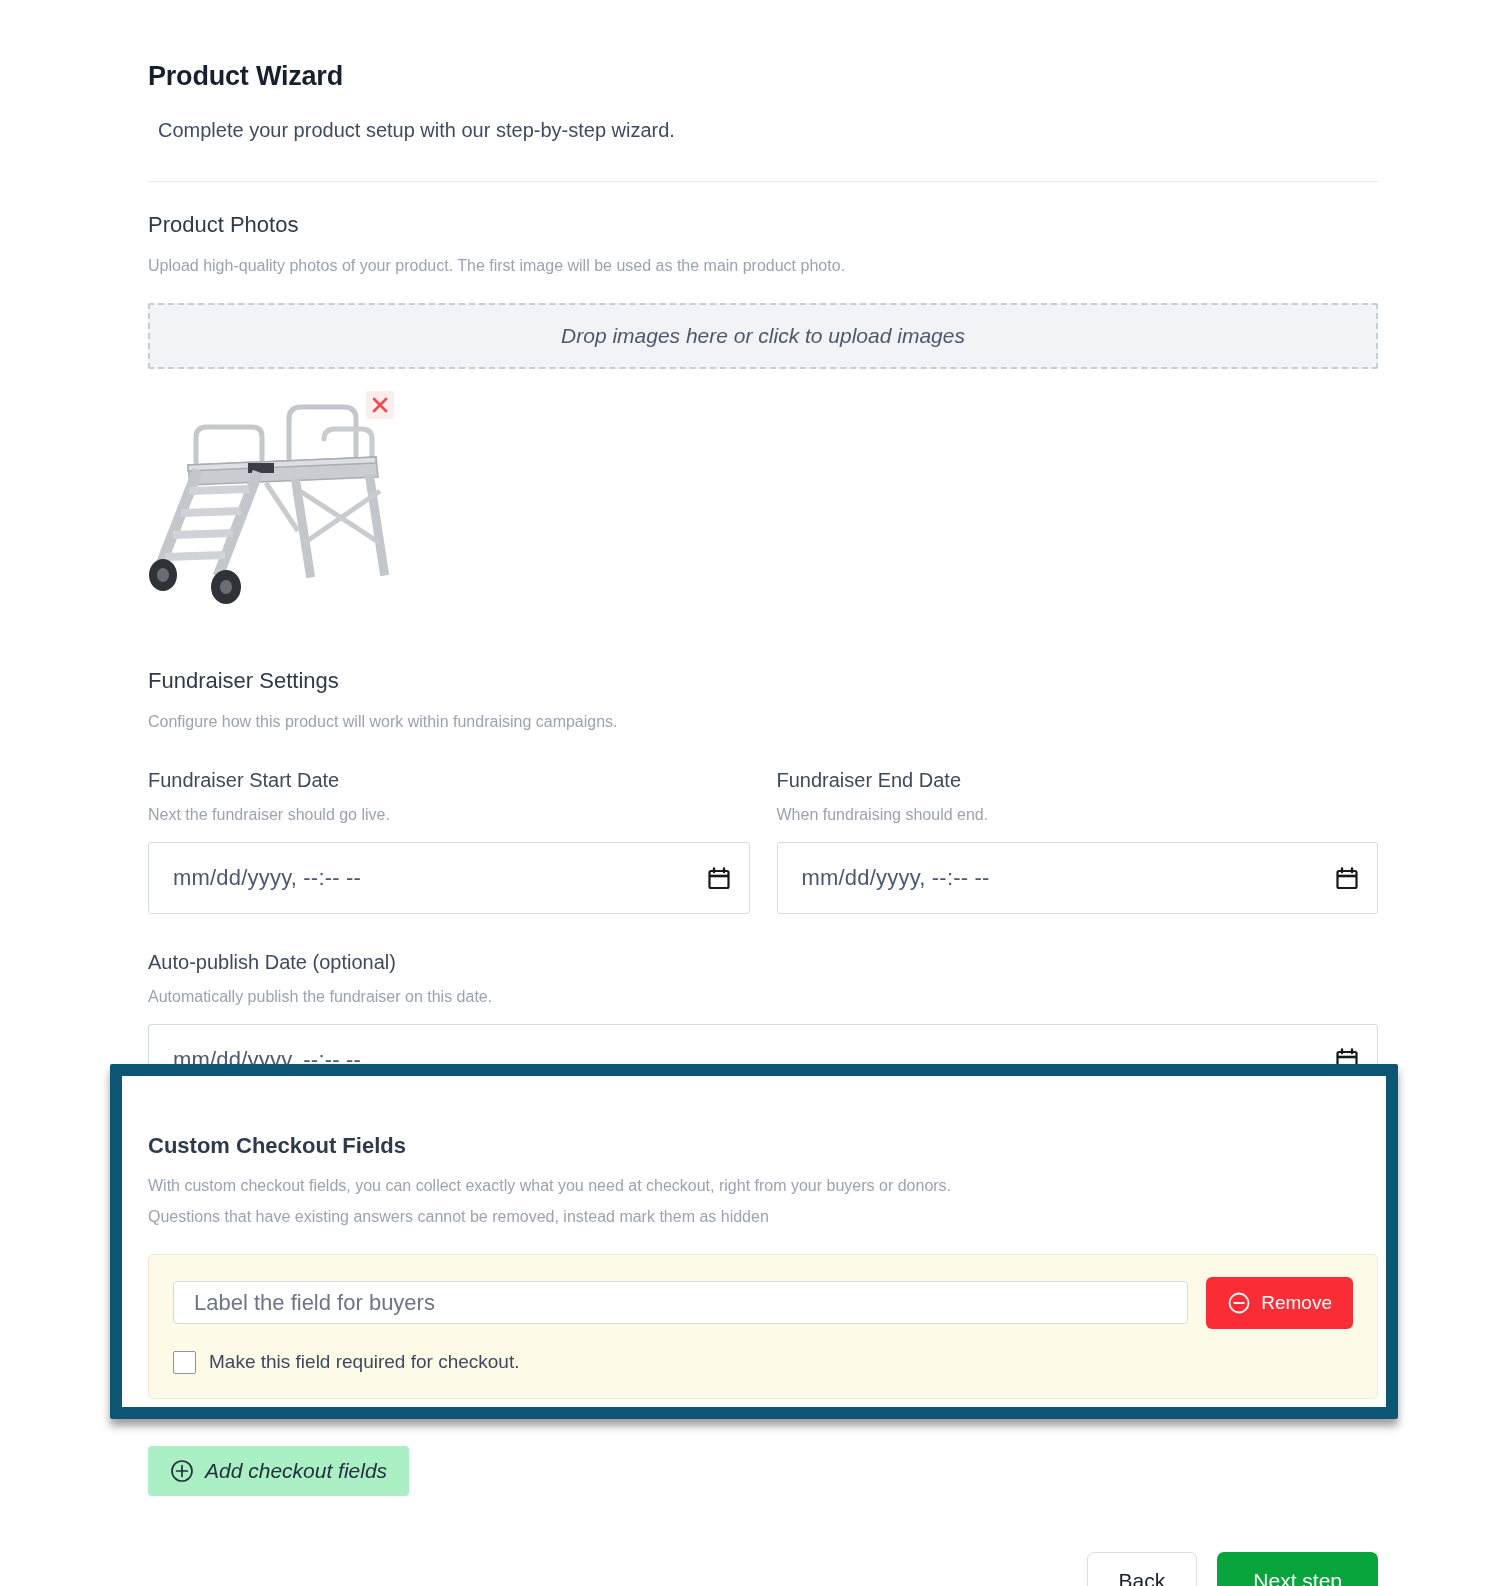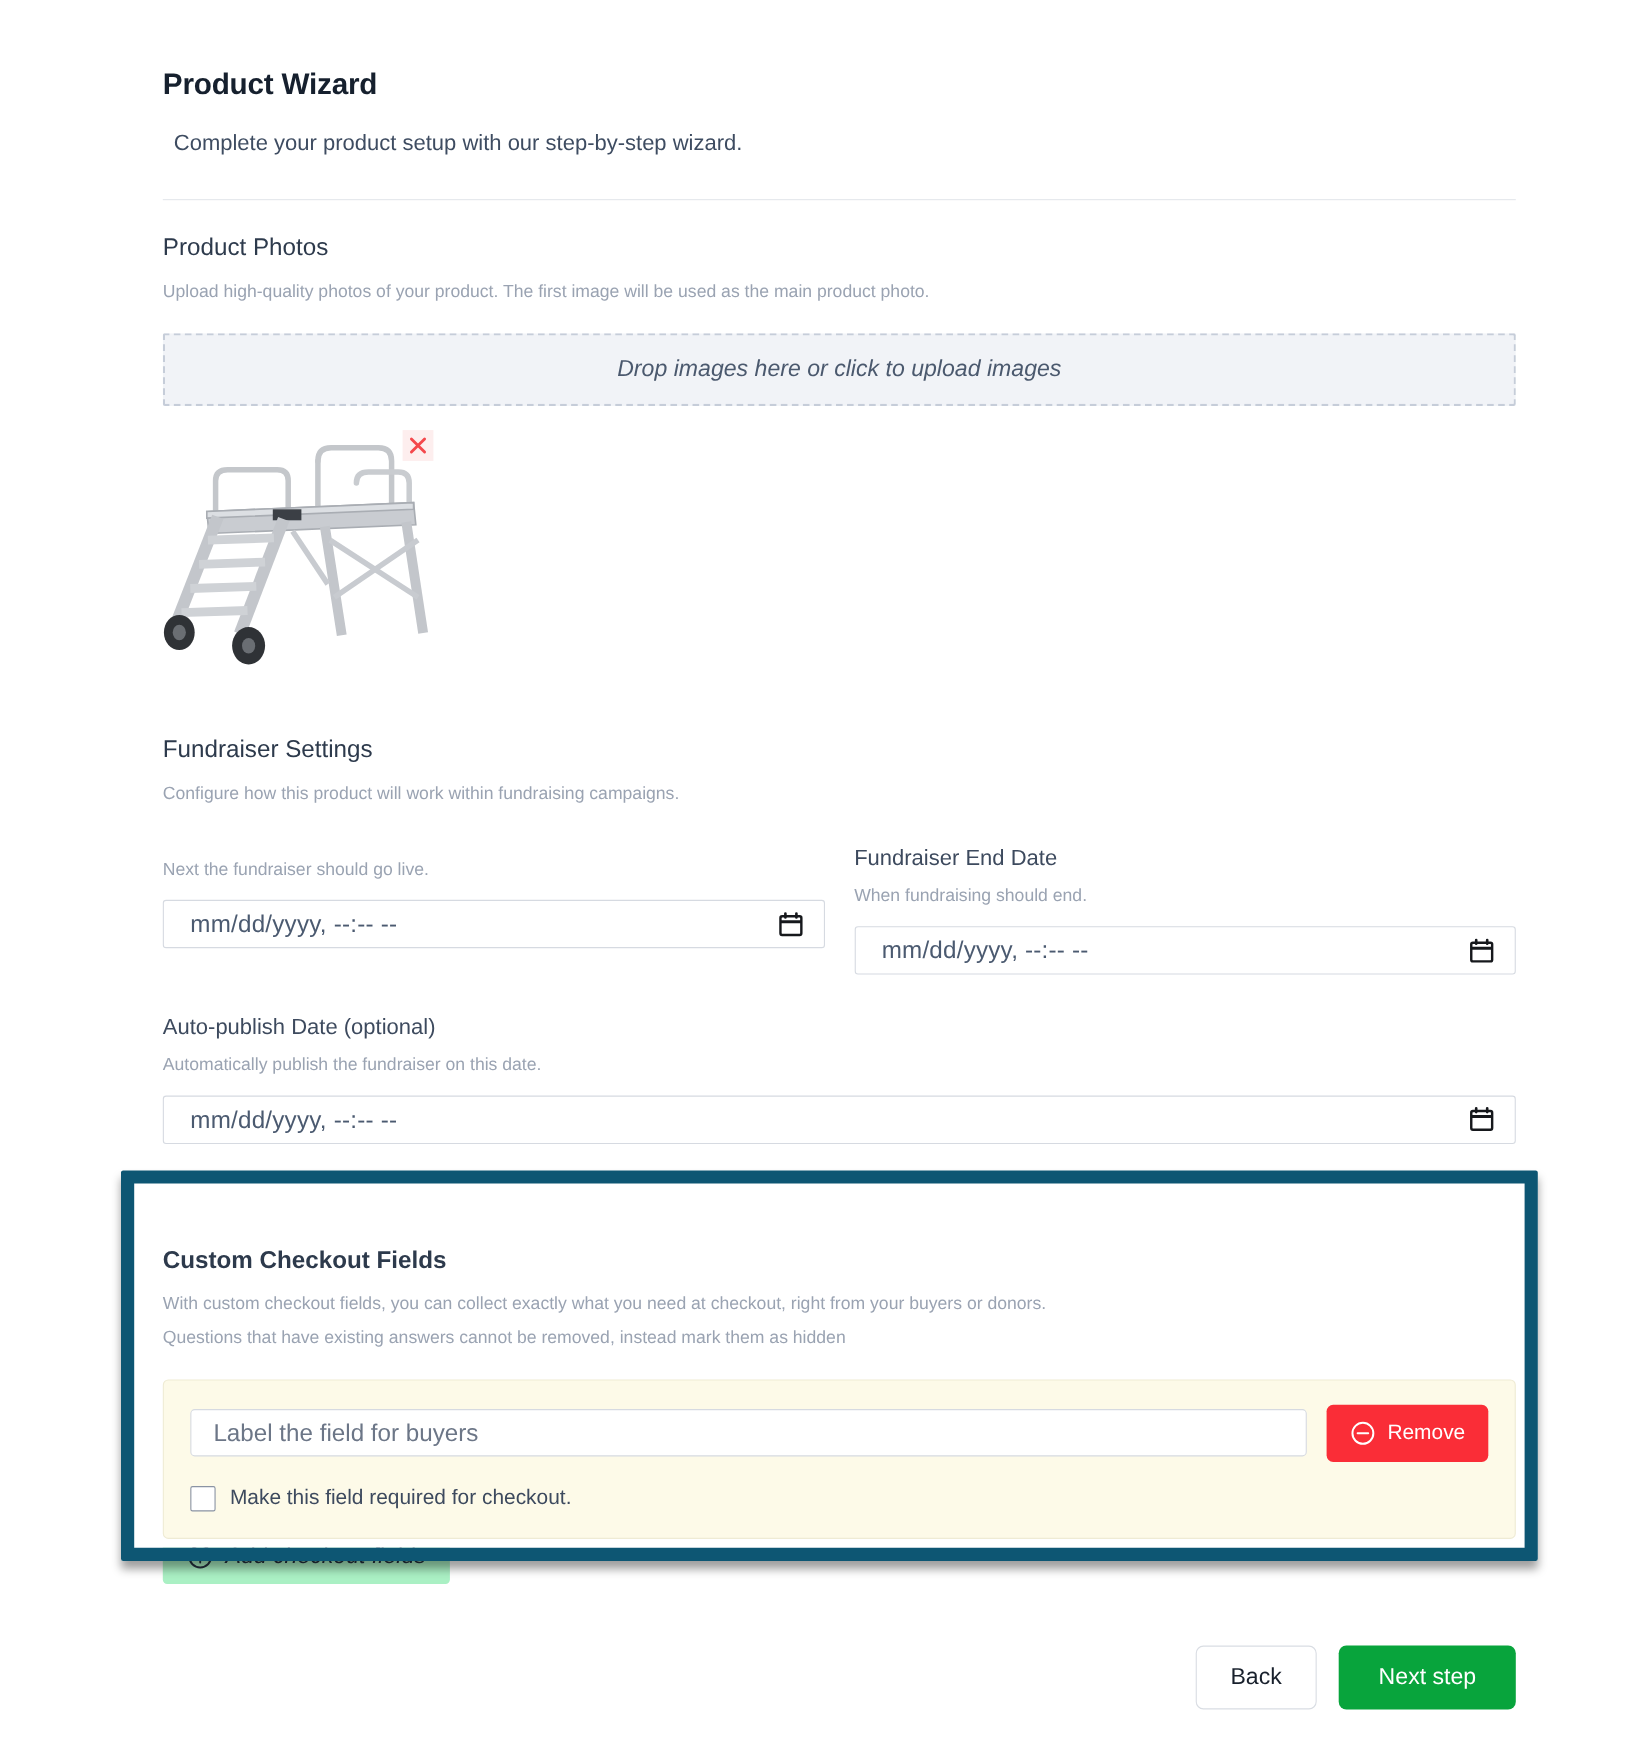--- a/index.html
+++ b/index.html
@@ -112,21 +112,21 @@
     line-height: 1.2;
   }
   .field-help {
     font-size: 16px;
     color: #9aa3b2;
     padding-top: 13px;
     line-height: 1.3;
   }
   .date-input {
     margin-top: 16px;
-    height: 44px;
+    height: 72px;
     border: 1px solid #d6dae1;
     border-radius: 3px;
     background: #fff;
     display: flex;
     align-items: center;
     padding: 0 18px 0 24px;
     position: relative;
   }
   .date-ph {
     font-size: 22px;
@@ -363,20 +363,21 @@
     </div>
   </section>
 
   
   <section>
     <h2 class="sec-title">Fundraiser Settings</h2>
     <p class="sec-desc">Configure how this product will work within fundraising campaigns.</p>
 
     <div class="field-grid">
       <div class="field-col">
+        <div class="field-label">Fundraiser Start Date</div>
         <div class="field-help">Next the fundraiser should go live.</div>
         <div class="date-input">
           <span class="date-ph">mm/dd/yyyy, --:-- --</span>
           <svg class="cal-ico" width="24" height="25" viewBox="0 0 24 25">
             <rect x="2.5" y="5" width="19" height="17" rx="1.5" fill="none" stroke="#16181c" stroke-width="2.2"></rect>
             <path d="M2.5,10 L21.5,10" stroke="#16181c" stroke-width="2.6"></path>
             <path d="M7,2.5 L7,6 M17,2.5 L17,6" stroke="#16181c" stroke-width="2.4" stroke-linecap="round"></path>
           </svg>
         </div>
       </div>

